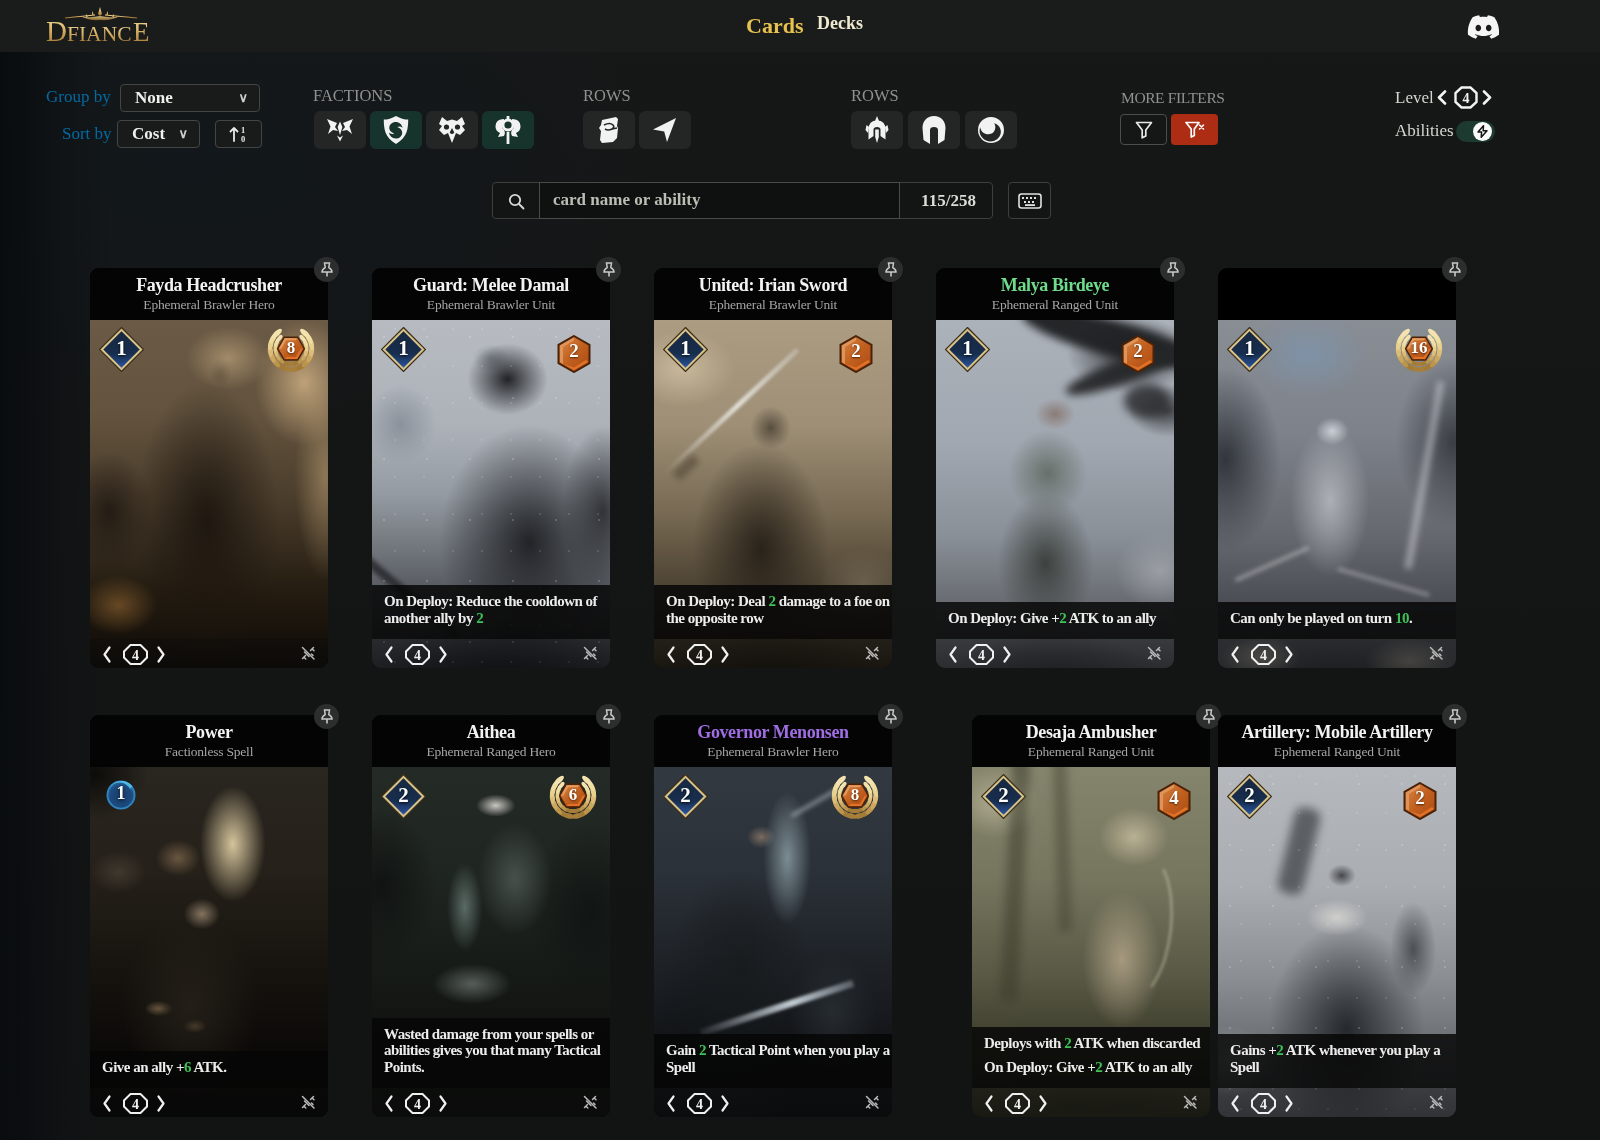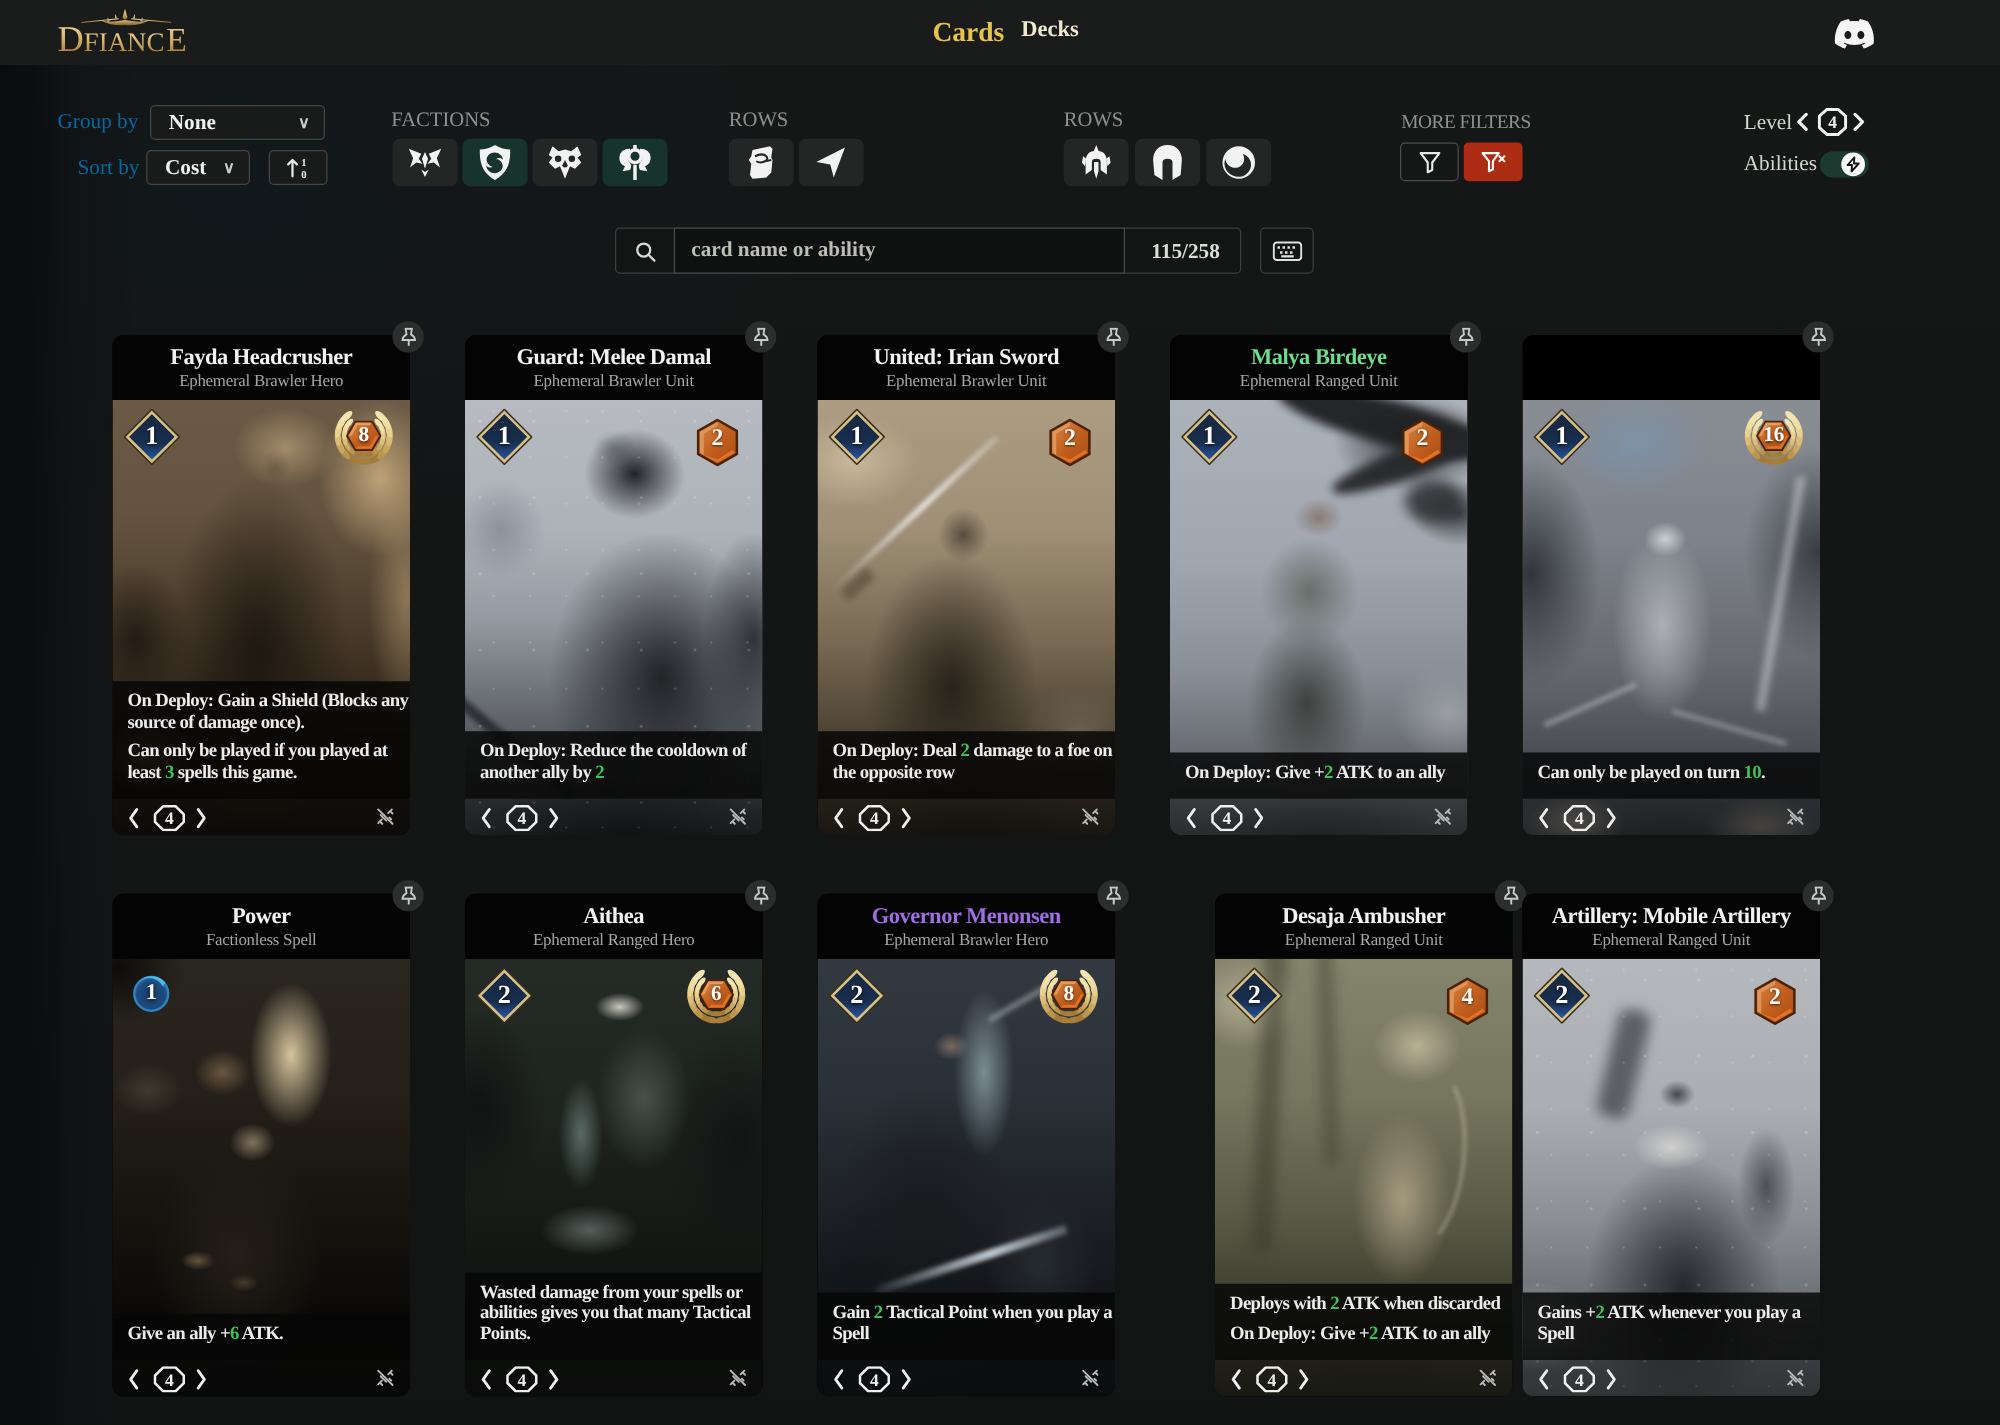--- a/index.html
+++ b/index.html
@@ -457,24 +457,20 @@
   </defs>
 </svg>
 
 <div class="card" style="left:90px; top:268px;">
   <div class="chead">
       <div class="t">Fayda Headcrusher</div>
       <div class="s">Ephemeral Brawler Hero</div>
     </div>
   <div class="cbody">
     <div class="art a1"></div>
-    <div class="tbox">
-        <p>On Deploy: Gain a Shield (Blocks any<br>source of damage once).</p>
-        <p>Can only be played if you played at<br>least <em>3</em> spells this game.</p>
-      </div>
     <div class="cfoot">
         <svg class="st" style="left:11px;" width="66" height="21" viewBox="0 0 66 21">
           <use href="#stepg"></use>
         </svg>
         <svg class="st" style="right:12px;top:7px;" width="15" height="15" viewBox="0 0 15 15">
           <use href="#noatk"></use>
         </svg>
       </div>
     <div class="cost"><svg width="45" height="45" viewBox="0 0 44 44">
           <use href="#dmd"></use>

